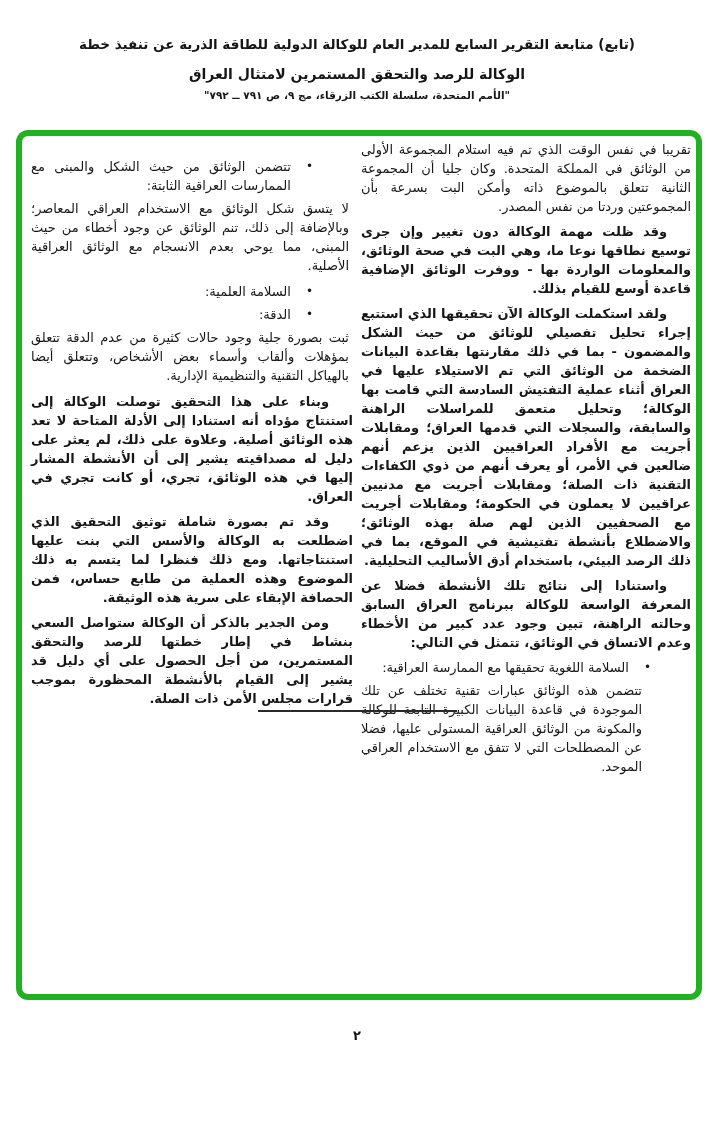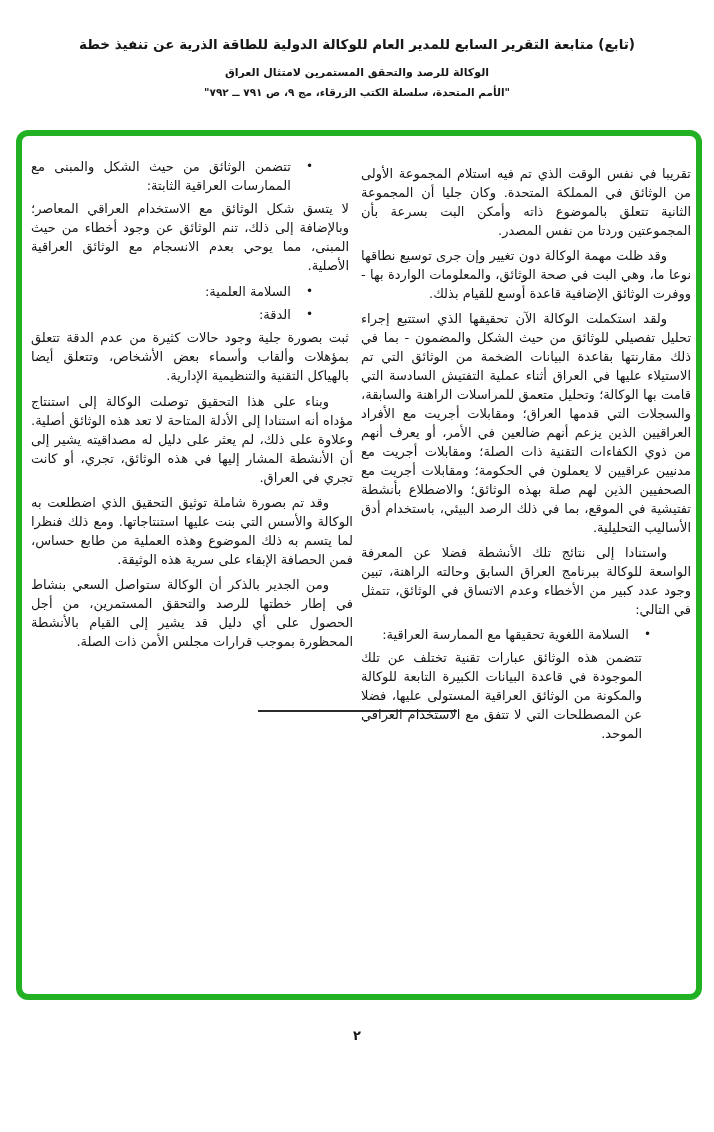--- a/index.html
+++ b/index.html
@@ -16,42 +16,42 @@
     overflow:hidden;
   }
   .page{position:relative;width:714px;height:980px;background:var(--background);}
 
   
   .doc-header{
     position:absolute;top:36px;left:0;right:0;
     text-align:center;direction:rtl;font-weight:bold;
   }
   .doc-header .t1{font-size:13.5px;line-height:1.25;padding:0 40px;}
-  .doc-header .t2{font-size:11px;margin-top:13px;}
+  .doc-header .t2{font-size:14px;margin-top:13px;}
   .doc-header .t3{font-size:10.5px;margin-top:7px;letter-spacing:0.2px;}
 
   
   .green-box{
     position:absolute;left:16px;top:130px;
     width:674px;height:858px;
     border:6px solid var(--highlight-border);
     border-radius:12px;
     background:transparent;
   }
 
   
   .col{
     position:absolute;direction:rtl;text-align:justify;
     font-size:13px;line-height:19px;color:var(--text);
   }
-  .col-right{right:23px;top:164px;width:330px;}
+  .col-right{right:23px;top:140px;width:330px;}
   .col-left{left:31px;top:155px;width:322px;}
 
   .para{margin:0 0 6px 0;}
-  .para.indented{text-indent:24px;}
+  .para.indented{text-indent:24px;font-weight:bold;}
 
   .bullet-item{
     display:flex;align-items:flex-start;
     margin:2px 40px 4px 0;
   }
   .bullet-glyph{flex:0 0 auto;margin-left:15px;font-size:12px;line-height:19px;}
   .bullet-text{flex:1 1 auto;text-align:justify;}
 
   .sub{margin:0 4px 7px 0;}
   .sub.deep{margin-right:49px;}

